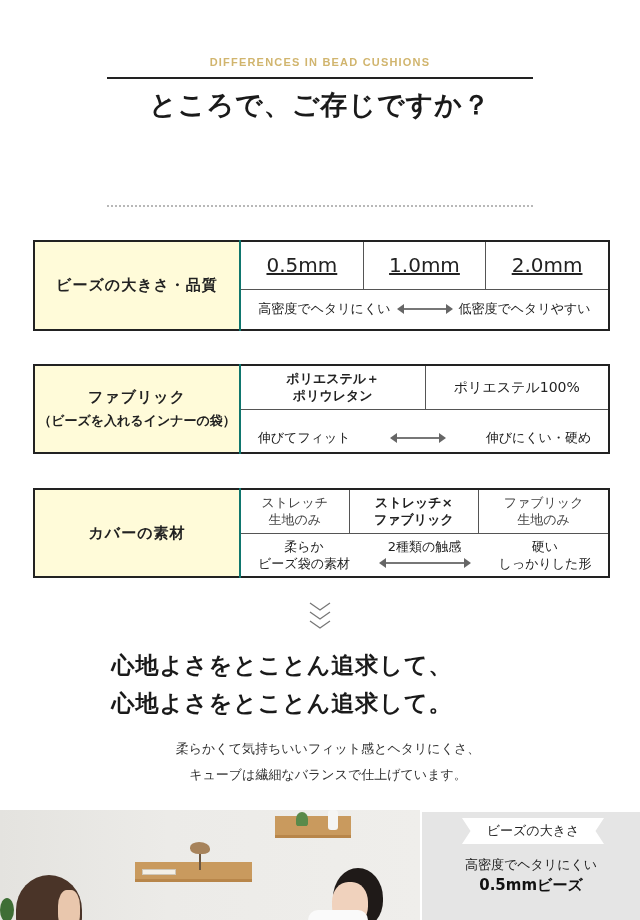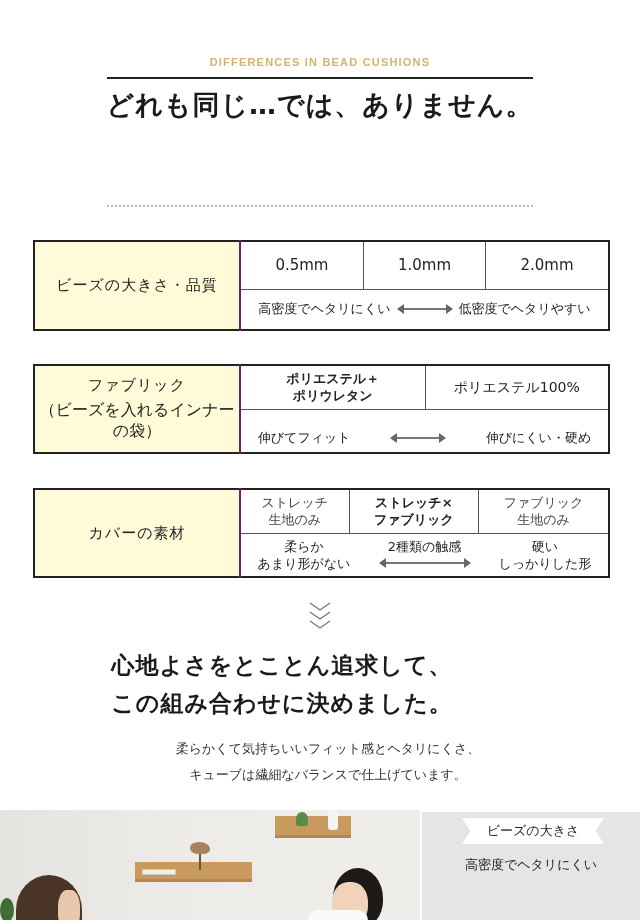--- a/index.html
+++ b/index.html
@@ -10,27 +10,27 @@
     font-family: "Liberation Sans", sans-serif; font-weight: bold; font-size: 11px;
     letter-spacing: 1.2px; color: #d1b56e; }
   .rule-top { position: absolute; left: 107px; width: 426px; top: 77px; height: 2px; background: #222; }
   .headline { position: absolute; left: 0; width: 640px; top: 86px; text-align: center;
     font-size: 27px; font-weight: bold; line-height: 38px; color: #1a1a1a; letter-spacing: 1px; }
   .rule-dots { position: absolute; left: 107px; width: 426px; top: 205px; border-top: 2px dotted #b8b8b8; }
 
   table.cmp { position: absolute; left: 33px; width: 577px; border-collapse: collapse;
     border: 2.5px solid #222; background: #fff; }
   table.cmp td { border: 1px solid #555; text-align: center; vertical-align: middle; color: #222; }
-  table.cmp td.label { background: #fffbd9; width: 206px; border-right: 2px solid #701a75;
-    font-size: 15px; font-weight: normal; letter-spacing: 1px; }
-  .label-sub { display: block; font-size: 16px; letter-spacing: 0; margin-top: 5px; }
+  table.cmp td.label { background: #fffbd9; width: 206px; border-right: 2px solid #0f766e;
+    font-size: 15px; font-weight: bold; letter-spacing: 1px; }
+  .label-sub { display: block; font-size: 13px; letter-spacing: 0; margin-top: 5px; }
   .t1 { top: 240px; height: 91px; }
   .t2 { top: 364px; height: 90px; }
   .t3 { top: 488px; height: 90px; }
-  .val { font-size: 15px; }
+  .val { font-size: 20px; text-decoration: underline; }
   .val-sm { font-size: 13px; line-height: 17px; }
   .val-bold { font-weight: bold; font-size: 13px; line-height: 17px; }
   .scale { font-size: 13px; display: flex; align-items: center; justify-content: center; gap: 6px; white-space: nowrap; }
   .scale-spread { justify-content: space-around; margin-top: 15px; }
   .arrow { display: inline-block; position: relative; width: 56px; height: 10px; }
   .arrow::before { content: ""; position: absolute; left: 5px; right: 5px; top: 4px; height: 2px; background: #777; }
   .arrow .hl, .arrow .hr { position: absolute; top: 0; width: 0; height: 0; border-top: 5px solid transparent; border-bottom: 5px solid transparent; }
   .arrow .hl { left: 0; border-right: 7px solid #666; }
   .arrow .hr { right: 0; border-left: 7px solid #666; }
   .arrow.wide { width: 92px; }
@@ -65,21 +65,21 @@
     text-align: center; font-size: 13px; line-height: 26px; color: #222; }
   .gold-line1 { position: absolute; left: 0; width: 218px; top: 44px; text-align: center; font-size: 13px; color: #222; }
   .gold-line2 { position: absolute; left: 0; width: 218px; top: 64px; text-align: center; font-size: 15px; font-weight: bold; color: #111; }
 </style>
 </head>
 <body>
 
 <div class="eyebrow">DIFFERENCES IN BEAD CUSHIONS</div>
 <div class="rule-top"></div>
 <div class="headline">
-  <div>どれも同じ…では、ありません。</div>
+  <div>ところで、ご存じですか？</div>
 </div>
 <div class="rule-dots"></div>
 
 <table class="cmp t1">
   <tbody>
       <tr style="height:48px">
     <td class="label" rowspan="2">ビーズの大きさ・品質</td>
     <td class="val">0.5mm</td>
     <td class="val">1.0mm</td>
     <td class="val">2.0mm</td>
@@ -142,21 +142,21 @@
     <td class="cell-stack" style="color:#444">
       <div>ファブリック</div>
       <div>生地のみ</div>
     </td>
   </tr>
   <tr>
     <td colspan="3" style="position:relative; height:44px;margin-top:48px;">
       <div style="display:flex; justify-content:space-between; align-items:flex-start; padding:0 4px;" class="cell-stack">
         <div style="width:118px">
           <div>柔らか</div>
-          <div>あまり形がない</div>
+          <div>ビーズ袋の素材</div>
         </div>
         <div style="flex:1; text-align:center;">
           <div>2種類の触感</div>
           <div style="display:flex; justify-content:center; margin-top:3px;">
             <span class="arrow wide">
                   <i class="hl"></i>
                   <i class="hr"></i>
                 </span>
           </div>
         </div>
@@ -171,21 +171,21 @@
   </table>
 
 <svg class="chev" viewBox="0 0 36 34">
   <polyline points="8,3 18,10 28,3" fill="none" stroke="#777" stroke-width="1.3"></polyline>
   <polyline points="8,12 18,19 28,12" fill="none" stroke="#777" stroke-width="1.3"></polyline>
   <polyline points="8,21 18,28 28,21" fill="none" stroke="#777" stroke-width="1.3"></polyline>
 </svg>
 
 <div class="final-head">
   <div>心地よさをとことん追求して、</div>
-  <div>この組み合わせに決めました。</div>
+  <div>心地よさをとことん追求して。</div>
 </div>
 <div class="body-copy">
   <div>柔らかくて気持ちいいフィット感とヘタリにくさ、</div>
   <div>キューブは繊細なバランスで仕上げています。</div>
 </div>
 
 <div class="photo">
   <div class="shelf shelf2"></div>
   <div class="plant"></div>
   <div class="vase"></div>
@@ -197,13 +197,14 @@
   <div class="head1"></div>
   <div class="face1"></div>
   <div class="head2"></div>
   <div class="face2"></div>
   <div class="shirt"></div>
 </div>
 
 <div class="gold-card">
   <div class="ribbon">ビーズの大きさ</div>
   <div class="gold-line1">高密度でヘタリにくい</div>
+  <div class="gold-line2">0.5mmビーズ</div>
 </div>
 
 </body></html>

